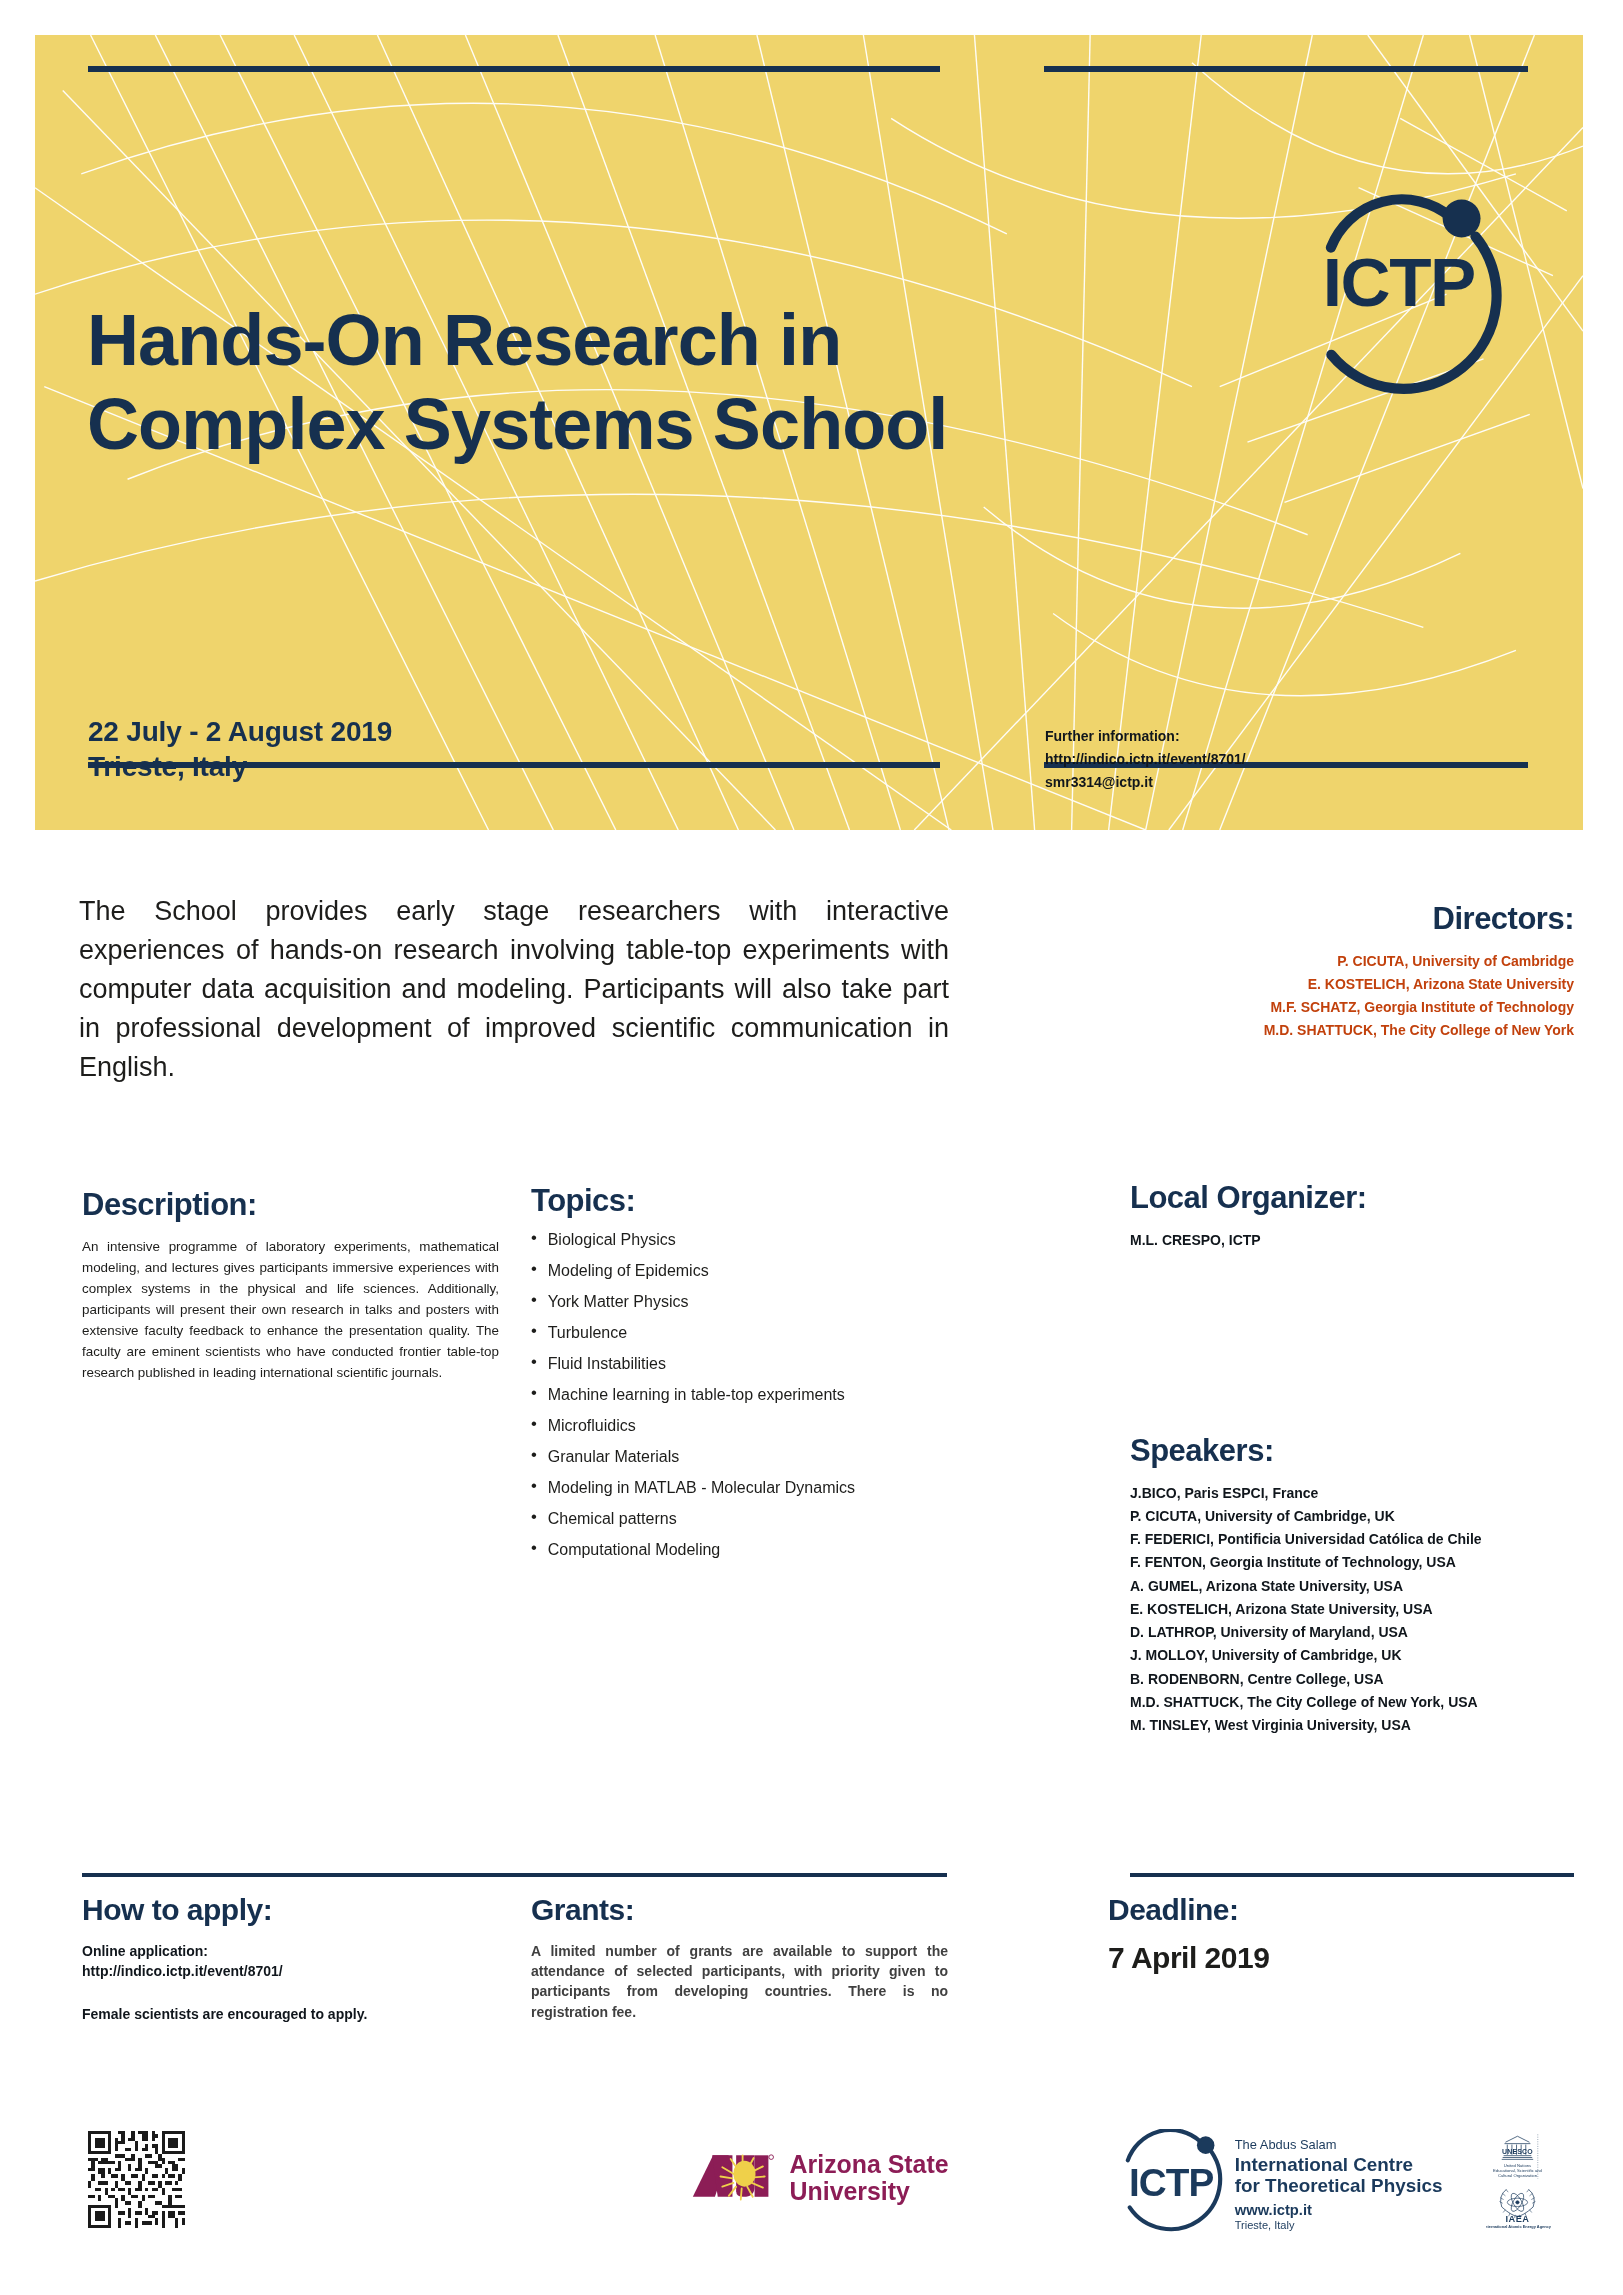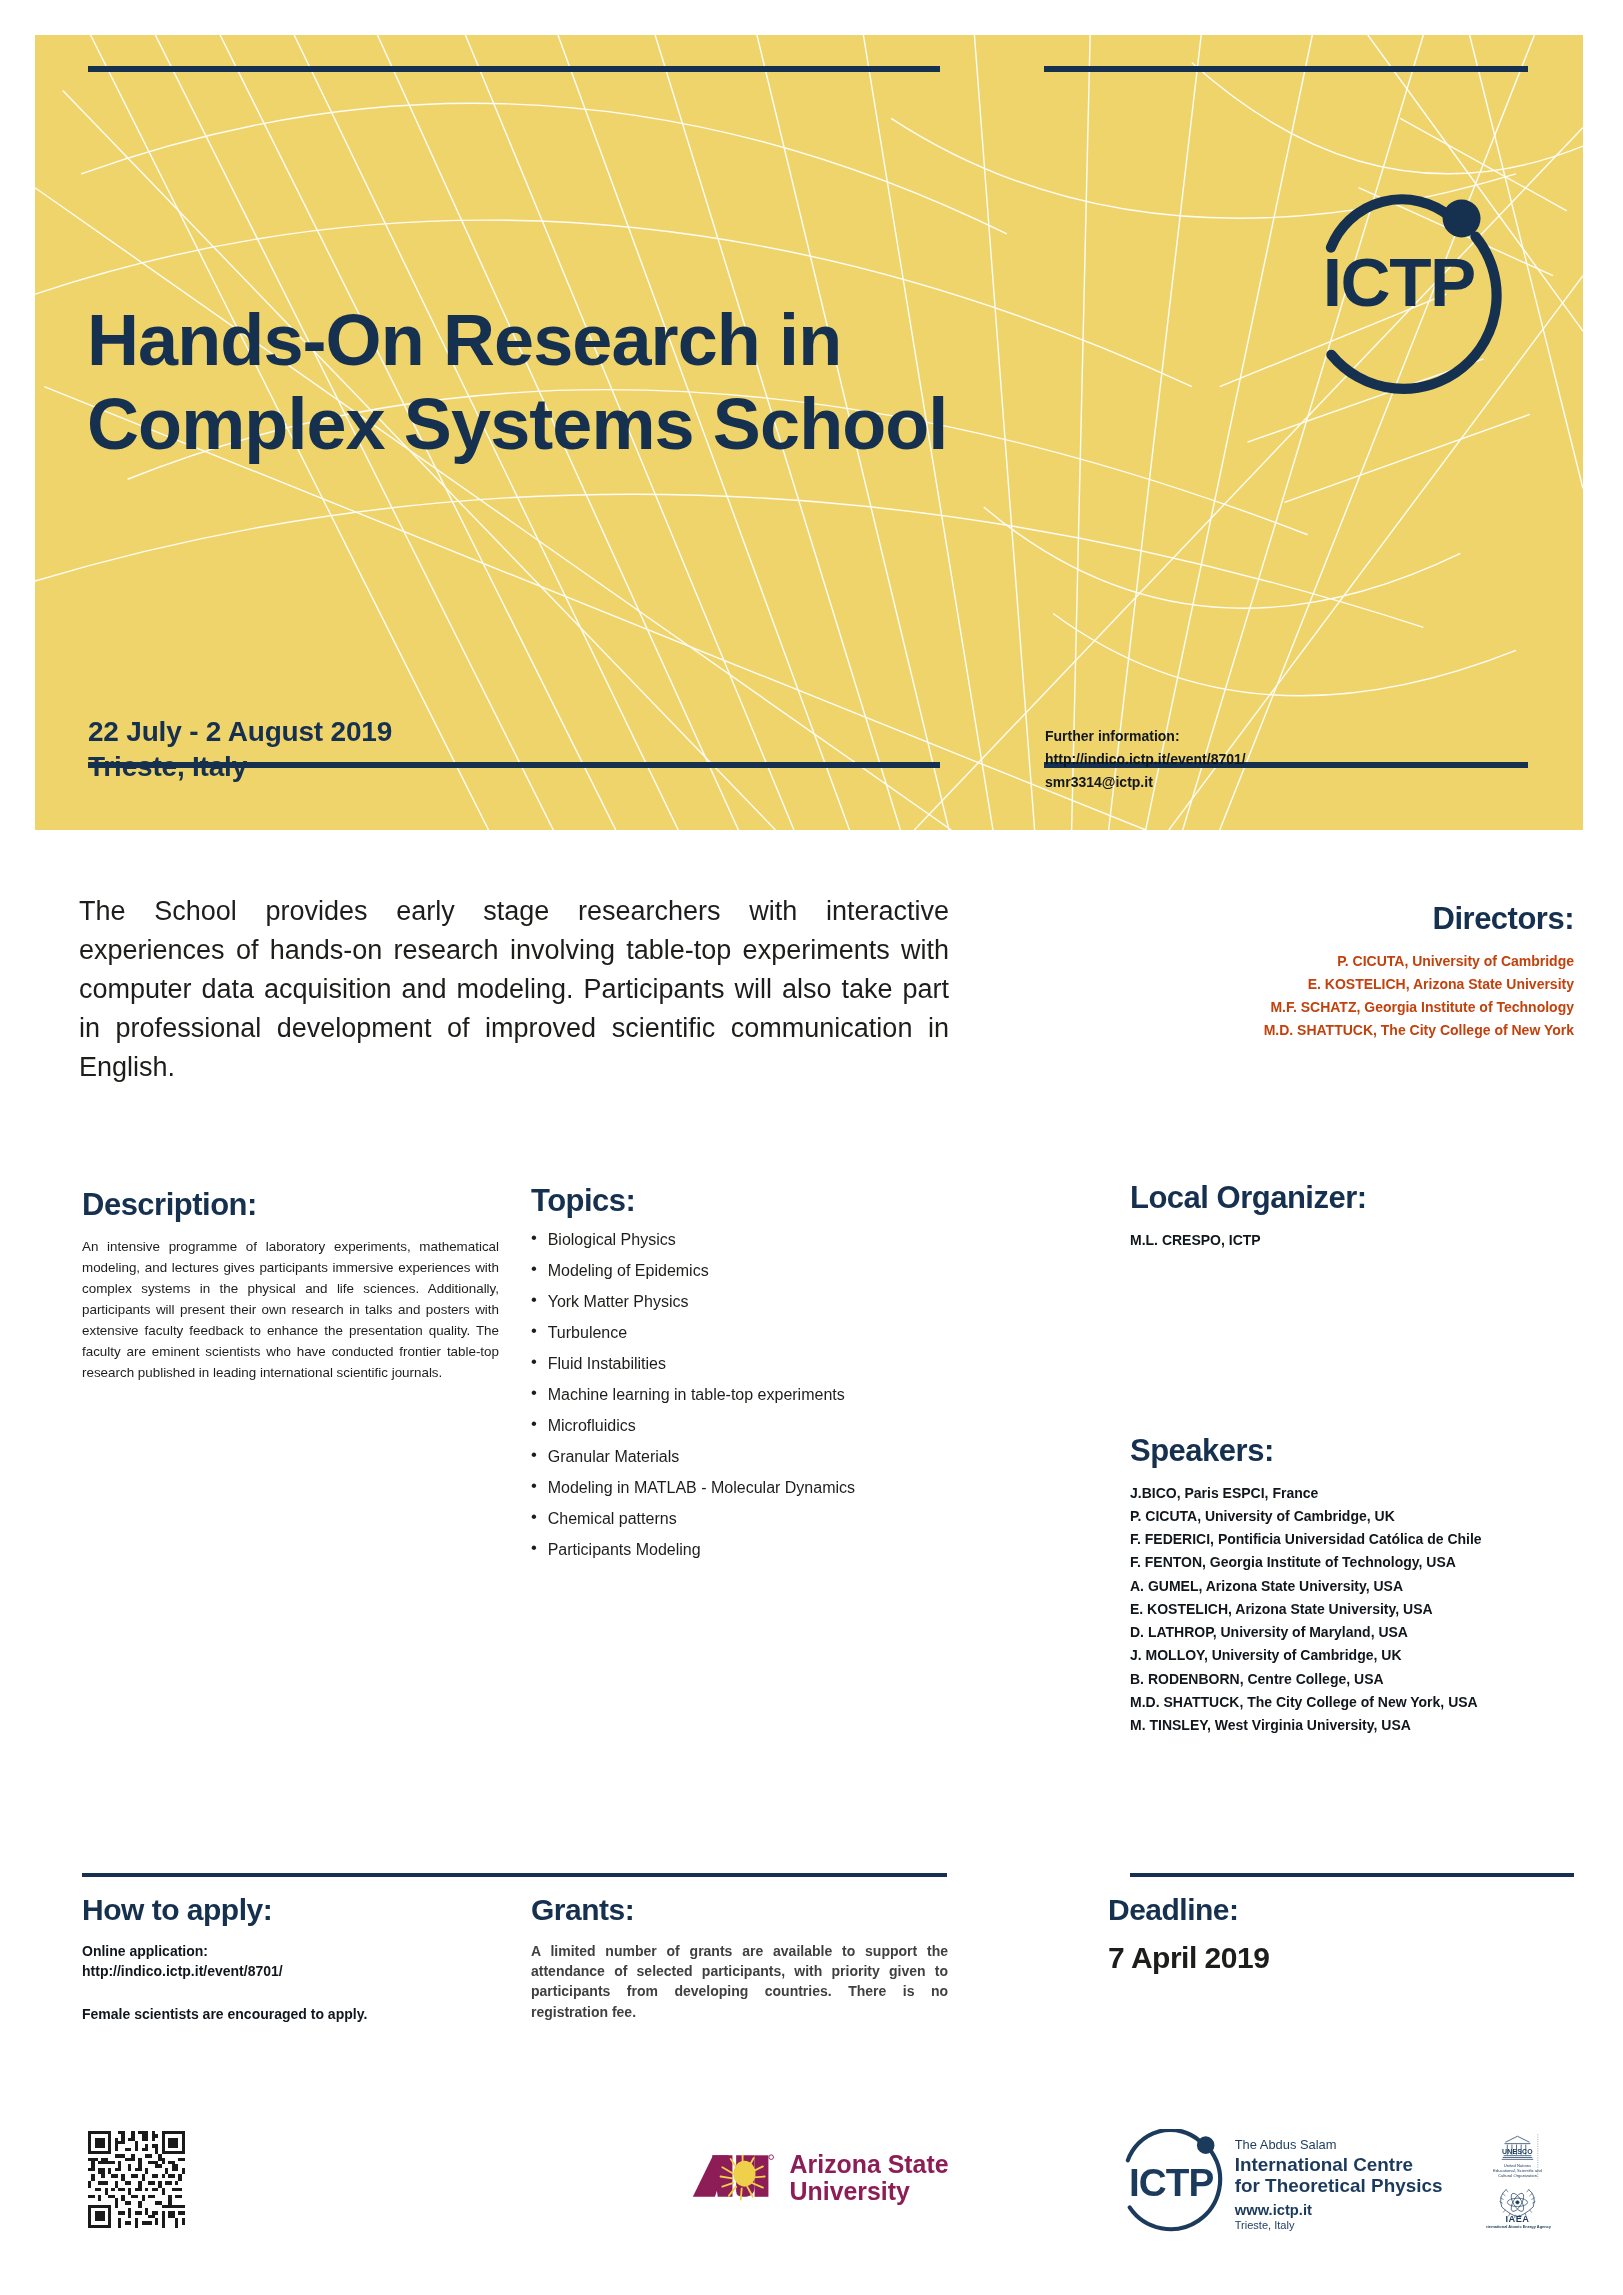--- a/index.html
+++ b/index.html
@@ -210,21 +210,21 @@
     <li>Biological Physics</li>
     <li>Modeling of Epidemics</li>
     <li>York Matter Physics</li>
     <li>Turbulence</li>
     <li>Fluid Instabilities</li>
     <li>Machine learning in table-top experiments</li>
     <li>Microfluidics</li>
     <li>Granular Materials</li>
     <li>Modeling in MATLAB - Molecular Dynamics</li>
     <li>Chemical patterns</li>
-    <li>Participants Modeling</li>
+    <li>Computational Modeling</li>
   </ul>
 </section>
 
 <section class="localorg">
   <h2 class="col-head">Local Organizer:</h2>
   <div class="name">M.L. CRESPO, ICTP</div>
 </section>
 
 <section class="speakers">
   <h2 class="col-head">Speakers:</h2>

